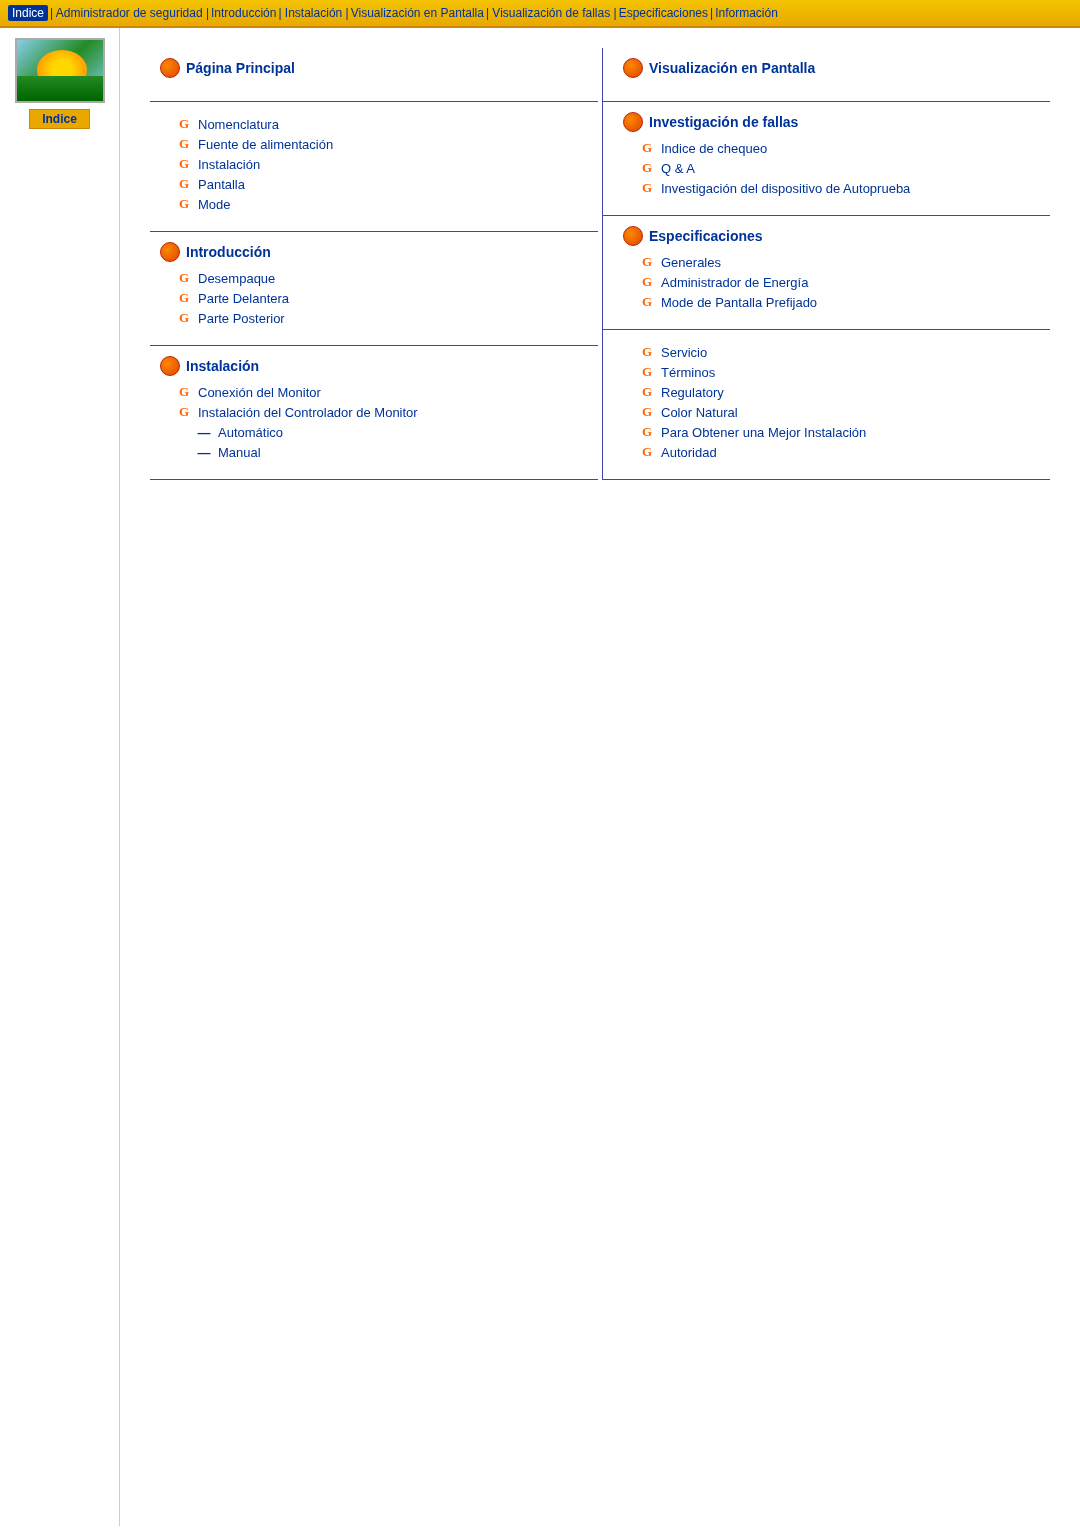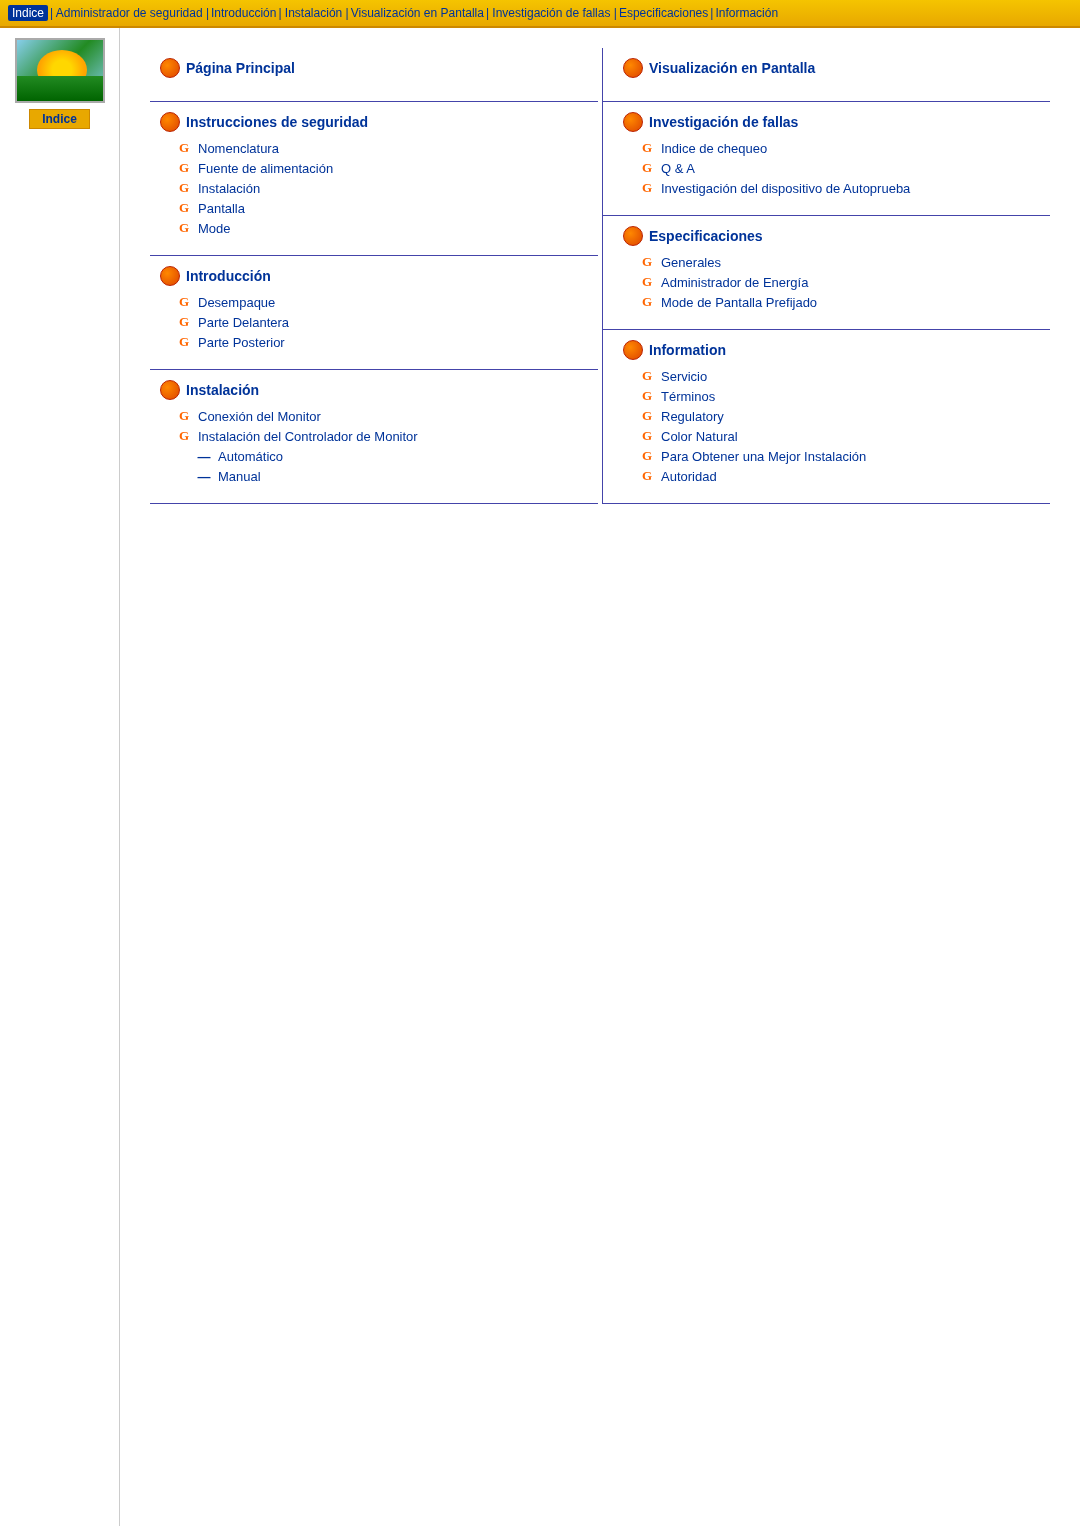--- a/index.html
+++ b/index.html
@@ -176,21 +176,21 @@
   </style>
 </head>
 <body>
 
 <div class="nav-bar">
   <a class="nav-item active">Indice</a>
   <span class="nav-item">| Administrador de seguridad |</span>
   <span class="nav-item">Introducción</span>
   <span class="nav-item">| Instalación |</span>
   <span class="nav-item">Visualización en Pantalla</span>
-  <span class="nav-item">| Investigación de fallas |</span>
+  <span class="nav-item">| Visualización de fallas |</span>
   <span class="nav-item">Especificaciones</span>
   <span class="nav-item">|</span>
   <span class="nav-item">Información</span>
 </div>
 
 <div class="layout">
 
   <div class="sidebar">
     <div class="sidebar-image"></div>
     <div class="sidebar-label">Indice</div>
@@ -202,24 +202,20 @@
       <div>
 
         <div class="toc-section">
           <div class="section-title">
             <span class="big-icon"></span>
             <a>Página Principal</a>
           </div>
         </div>
 
         <div class="toc-section">
-          <div class="section-title">
-            <span class="big-icon"></span>
-            <a>Instrucciones de seguridad</a>
-          </div>
           <div class="toc-item">
             <span class="g-icon">G</span>
             <a class="item-link">Nomenclatura</a>
           </div>
           <div class="toc-item">
             <span class="g-icon">G</span>
             <a class="item-link">Fuente de alimentación</a>
           </div>
           <div class="toc-item">
             <span class="g-icon">G</span>
@@ -320,24 +316,20 @@
             <span class="g-icon">G</span>
             <a class="item-link">Administrador de Energía</a>
           </div>
           <div class="toc-item">
             <span class="g-icon">G</span>
             <a class="item-link">Mode de Pantalla Prefijado</a>
           </div>
         </div>
 
         <div class="toc-section-right">
-          <div class="section-title">
-            <span class="big-icon"></span>
-            <a>Information</a>
-          </div>
           <div class="toc-item">
             <span class="g-icon">G</span>
             <a class="item-link">Servicio</a>
           </div>
           <div class="toc-item">
             <span class="g-icon">G</span>
             <a class="item-link">Términos</a>
           </div>
           <div class="toc-item">
             <span class="g-icon">G</span>

